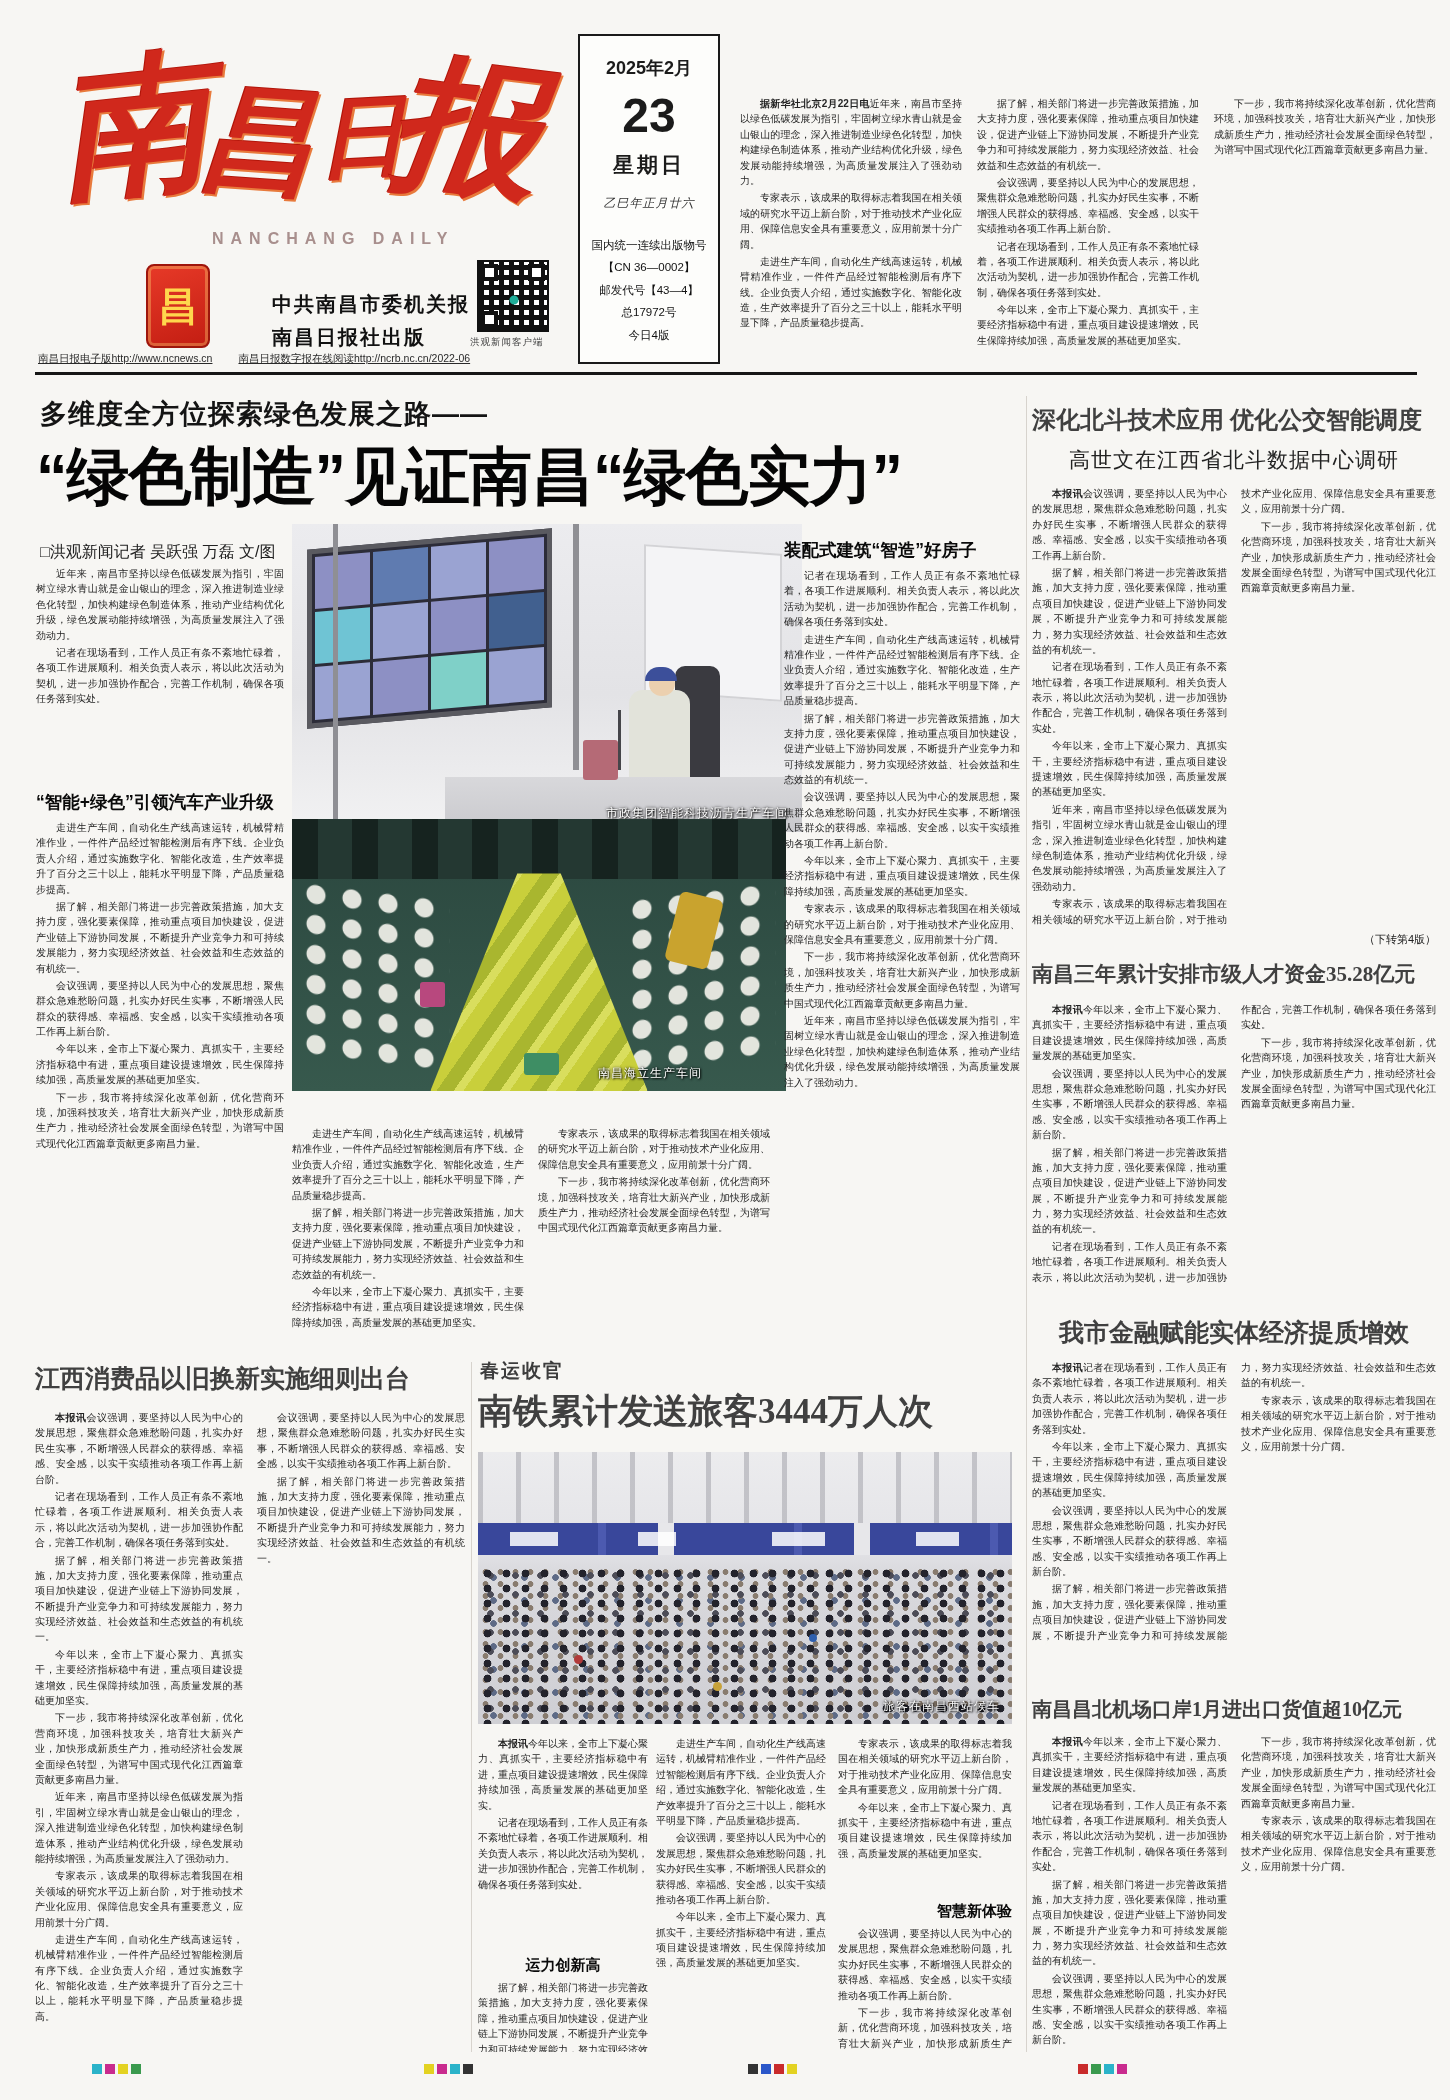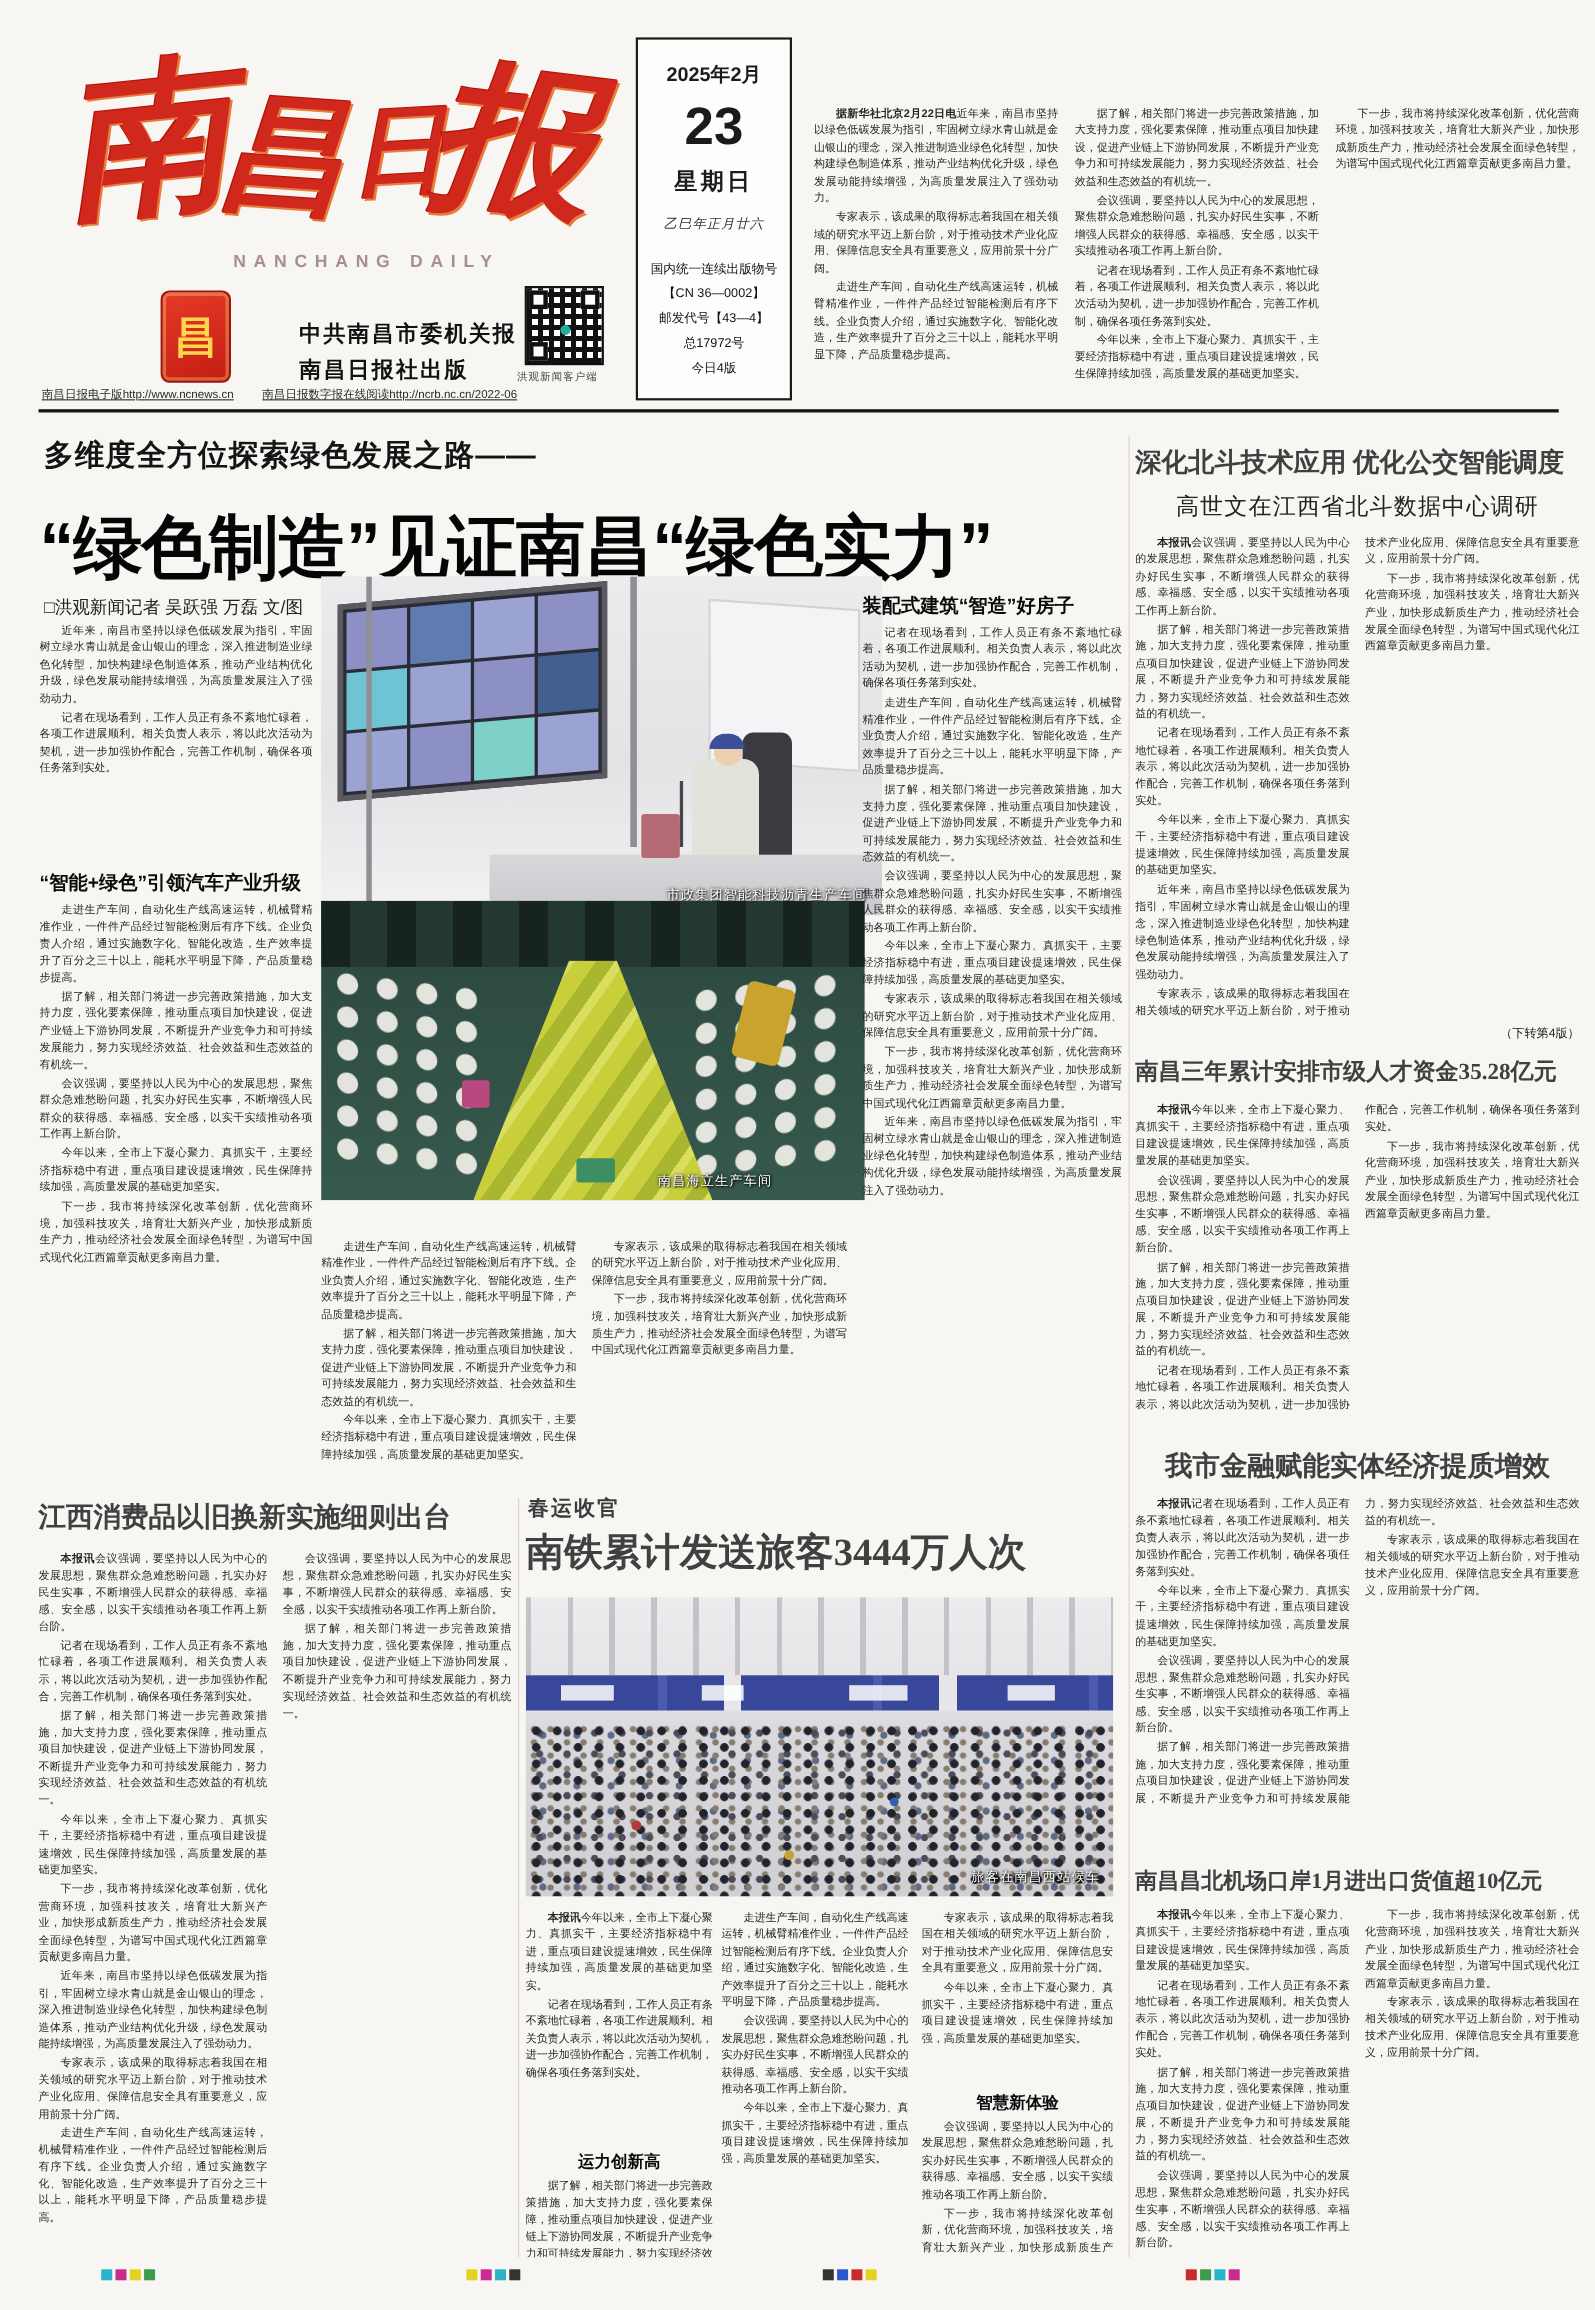--- a/index.html
+++ b/index.html
@@ -32,21 +32,21 @@
   .datebox { border:2px solid #1a1a1a; background:#fdfdfb; text-align:center; }
   .db-month { font-size:18px; font-weight:bold; margin-top:20px; }
   .db-day { font-size:48px; font-weight:900; margin-top:8px; }
   .db-week { font-size:21px; font-weight:bold; margin-top:8px; letter-spacing:3px; }
   .db-lunar { font-size:12px; font-style:italic; color:#333; margin-top:16px; letter-spacing:1px; }
   .db-pub { font-size:11.5px; line-height:1.95; margin-top:22px; color:#111; }
 
   
   .hl-quantum { font-size:33px; font-weight:900; letter-spacing:-.5px; color:#050505; }
   .kicker-main { font-size:27px; font-weight:600; color:#141414; letter-spacing:1px; }
-  .hl-main { font-size:63px; font-weight:900; color:#050505; letter-spacing:-1px;margin-top:21px; }
+  .hl-main { font-size:63px; font-weight:900; color:#050505; letter-spacing:-1px; }
   .byline { font-size:16px; color:#222; }
   .subhead { font-weight:900; font-size:17.5px; color:#0a0a0a; }
   .hl-side { font-weight:900; color:#404040; font-family:"Liberation Serif", serif; }
   .hl-sub-kai { font-family:"Liberation Serif", serif; font-weight:400; color:#222; }
   .kicker-sm { font-size:19px; font-weight:600; color:#3c3c3c; letter-spacing:2px; }
 
   
   .bt { font-size:10px; line-height:1.54; text-align:justify; color:#242424;
         filter:blur(.3px); overflow:hidden; }
   .bt p, .bt span.pp { display:block; text-indent:2em; margin-bottom:2px; }
@@ -340,21 +340,21 @@
   </div>
   <div class="abs bt" style="left:656px;top:1736px;width:170px;height:316px">
     <p>走进生产车间，自动化生产线高速运转，机械臂精准作业，一件件产品经过智能检测后有序下线。企业负责人介绍，通过实施数字化、智能化改造，生产效率提升了百分之三十以上，能耗水平明显下降，产品质量稳步提高。</p>
     <p>会议强调，要坚持以人民为中心的发展思想，聚焦群众急难愁盼问题，扎实办好民生实事，不断增强人民群众的获得感、幸福感、安全感，以实干实绩推动各项工作再上新台阶。</p>
     <p>今年以来，全市上下凝心聚力、真抓实干，主要经济指标稳中有进，重点项目建设提速增效，民生保障持续加强，高质量发展的基础更加坚实。</p>
   </div>
   <div class="abs bt" style="left:838px;top:1736px;width:174px;height:160px">
     <p>专家表示，该成果的取得标志着我国在相关领域的研究水平迈上新台阶，对于推动技术产业化应用、保障信息安全具有重要意义，应用前景十分广阔。</p>
     <p>今年以来，全市上下凝心聚力、真抓实干，主要经济指标稳中有进，重点项目建设提速增效，民生保障持续加强，高质量发展的基础更加坚实。</p>
   </div>
-  <div class="abs subhead" style="left:838px;top:1902px;width:174px;font-size:15px;text-align:center">智慧新体验</div>
+  <div class="abs subhead" style="left:838px;top:1902px;width:174px;font-size:15px;text-align:right">智慧新体验</div>
   <div class="abs bt" style="left:838px;top:1926px;width:174px;height:126px">
     <p>会议强调，要坚持以人民为中心的发展思想，聚焦群众急难愁盼问题，扎实办好民生实事，不断增强人民群众的获得感、幸福感、安全感，以实干实绩推动各项工作再上新台阶。</p>
     <p>下一步，我市将持续深化改革创新，优化营商环境，加强科技攻关，培育壮大新兴产业，加快形成新质生产力，推动经济社会发展全面绿色转型，为谱写中国式现代化江西篇章贡献更多南昌力量。</p>
   </div>
 
   <div class="abs footer-marks" style="left:92px;top:2060px">
     <i style="background:#2bb3c9"></i><i style="background:#c92b8e"></i><i style="background:#e3d221"></i><i style="background:#3a9a4e"></i>
   </div>
   <div class="abs footer-marks" style="left:424px;top:2060px">
     <i style="background:#e3d221"></i><i style="background:#c92b8e"></i><i style="background:#2bb3c9"></i><i style="background:#333"></i>

